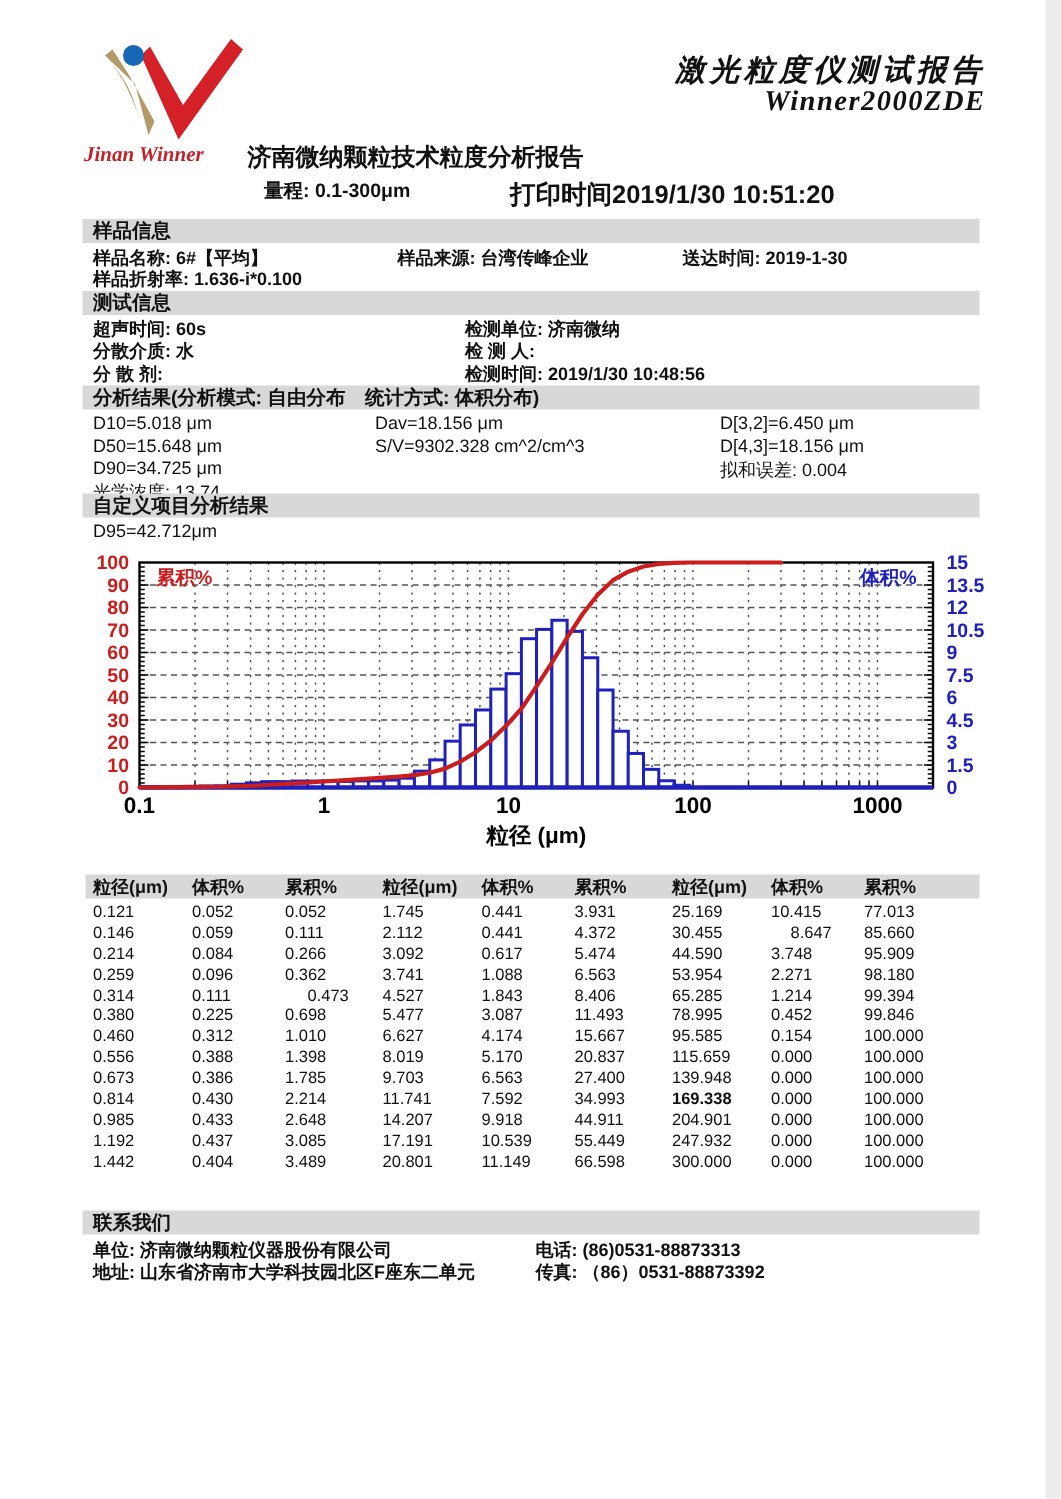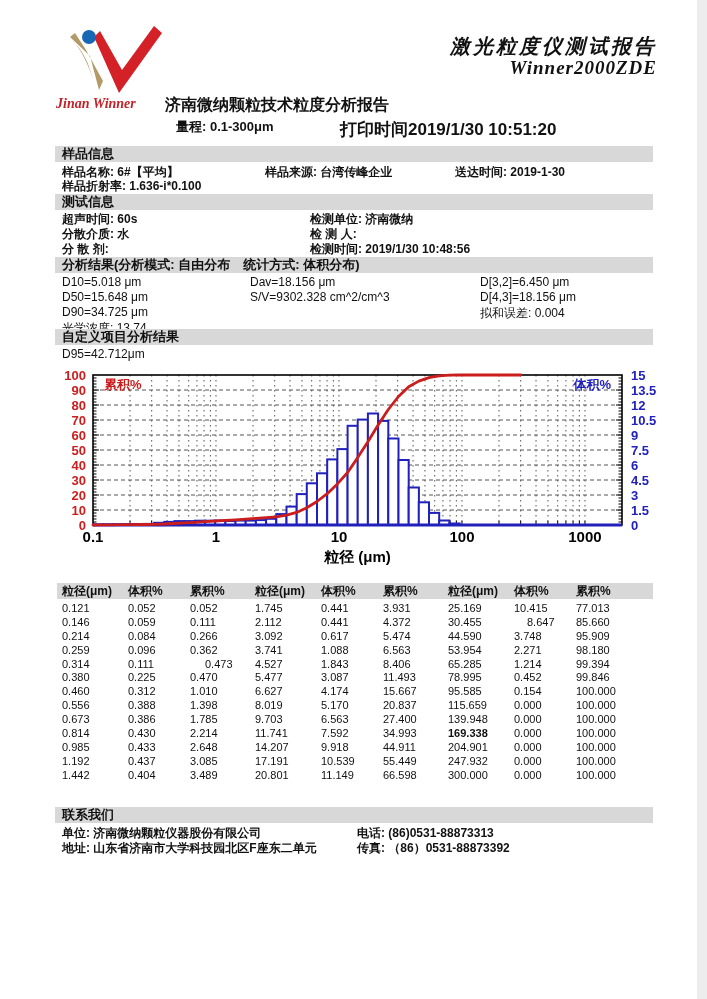--- a/index.html
+++ b/index.html
@@ -395,21 +395,21 @@
       <span class="t-cell" style="left: 198px;">4.527</span>
       <span class="t-cell" style="left: 264px;">1.843</span>
       <span class="t-cell" style="left: 326px;">8.406</span>
       <span class="t-cell" style="left: 391px;">65.285</span>
       <span class="t-cell" style="left: 457px;">1.214</span>
       <span class="t-cell" style="left: 519px;">99.394</span>
     </div>
     <div class="t-row">
       <span class="t-cell" style="left: 5px;">0.380</span>
       <span class="t-cell" style="left: 71px;">0.225</span>
-      <span class="t-cell" style="left: 133px;">0.470</span>
+      <span class="t-cell" style="left: 133px;">0.698</span>
       <span class="t-cell" style="left: 198px;">5.477</span>
       <span class="t-cell" style="left: 264px;">3.087</span>
       <span class="t-cell" style="left: 326px;">11.493</span>
       <span class="t-cell" style="left: 391px;">78.995</span>
       <span class="t-cell" style="left: 457px;">0.452</span>
       <span class="t-cell" style="left: 519px;">99.846</span>
     </div>
     <div class="t-row">
       <span class="t-cell" style="left: 5px;">0.460</span>
       <span class="t-cell" style="left: 71px;">0.312</span>

